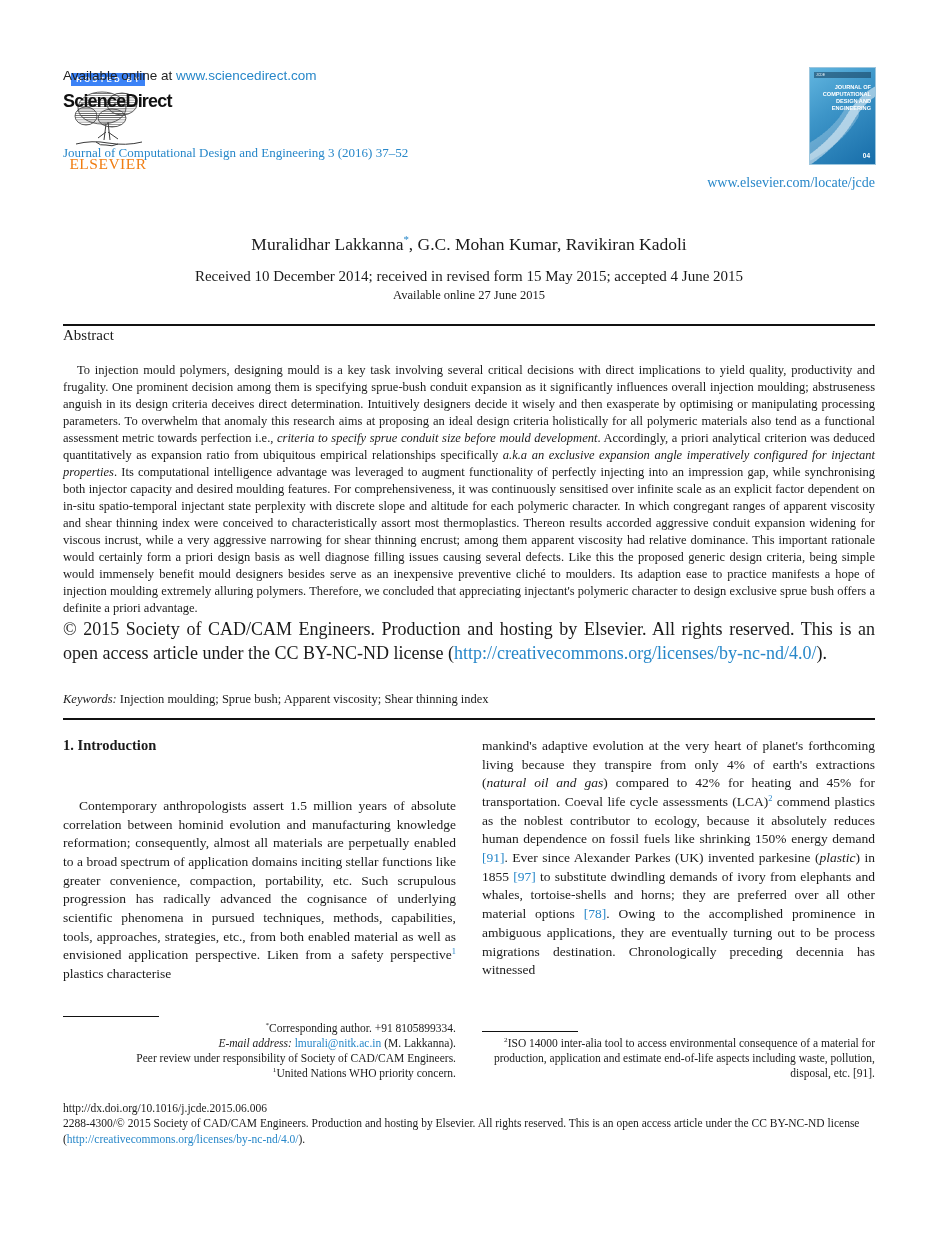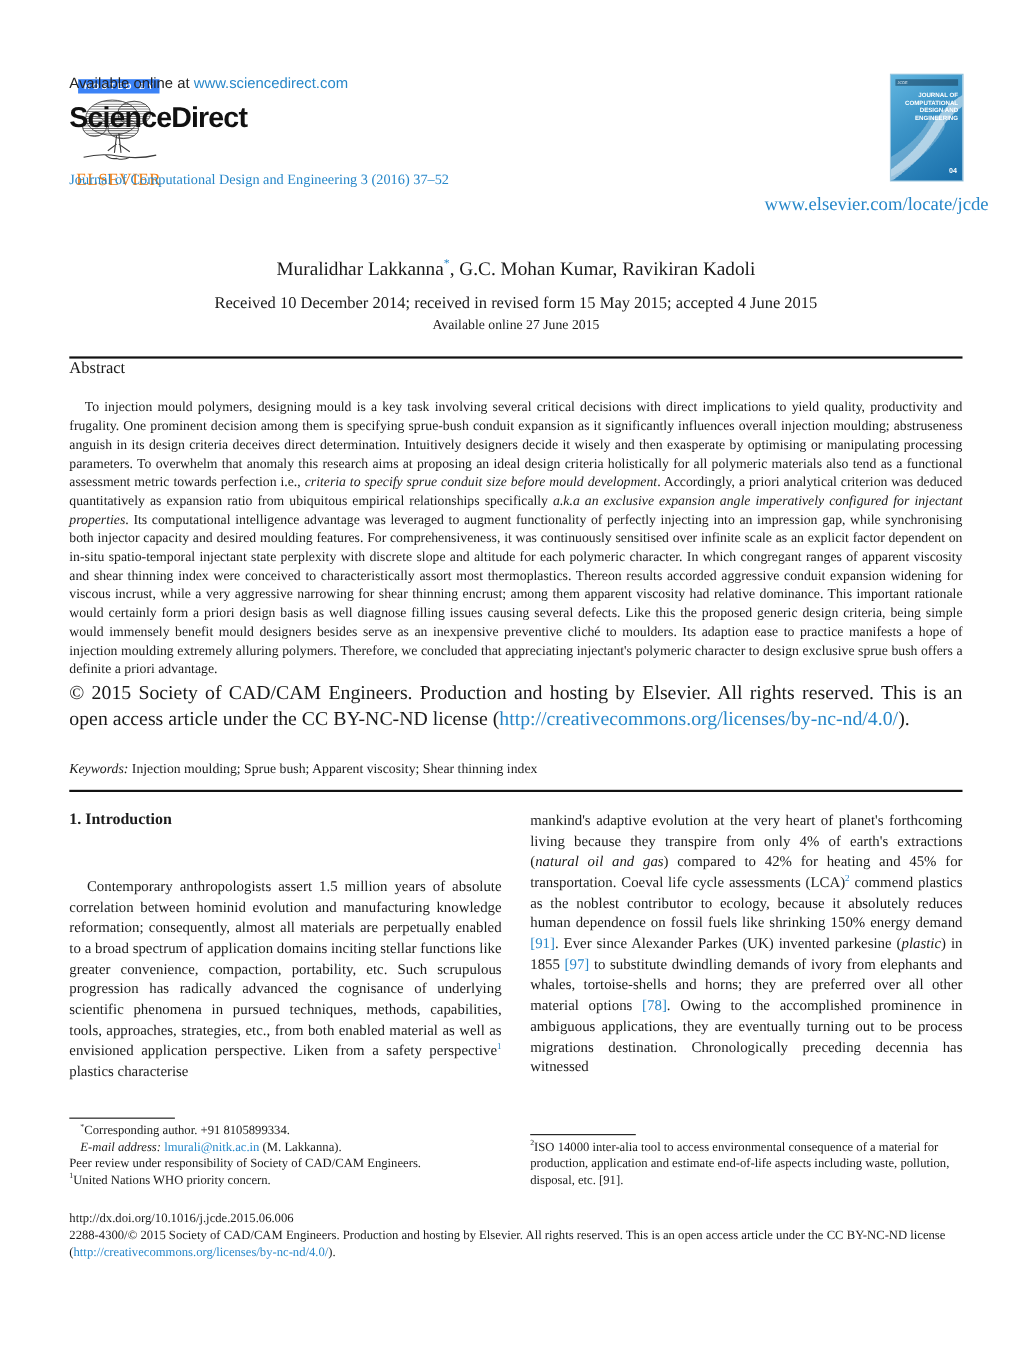--- a/index.html
+++ b/index.html
@@ -15,34 +15,34 @@
 
   
   .masthead{position:relative;height:130px;width:812px;}
   .els-block{position:absolute;left:0;top:0;width:90px;text-align:center;}
   .hosted-badge{display:inline-block;background:#3b82f6;color:#fff;font-family:"Liberation Sans",sans-serif;
     font-size:7.5px;font-weight:bold;letter-spacing:2.4px;padding:2px 3px 2px 5px;margin-bottom:2px;}
   .els-name{color:var(--els-orange);font-size:15.5px;letter-spacing:.5px;margin-top:1px;font-family:"Liberation Serif",serif;}
   .mast-center{position:absolute;left:0;right:0;top:0;text-align:left;}
   .avail-line{font-family:"Liberation Sans","DejaVu Sans",sans-serif;font-size:13.5px;color:#222;}
   .avail-line .url{color:var(--link);}
-  .sd-logo{font-family:"Liberation Sans","DejaVu Sans",sans-serif;font-weight:bold;font-size:26px;
+  .sd-logo{font-family:"Liberation Sans","DejaVu Sans",sans-serif;font-weight:bold;font-size:18px;
     letter-spacing:-0.8px;color:#111;margin-top:8px;}
   .journal-cite{font-size:13px;color:var(--link);margin-top:33px;}
   .cover-block{position:absolute;right:0;top:0;width:180px;text-align:right;}
   .cover{display:inline-block;width:65px;height:96px;background:linear-gradient(145deg,#62b6e0 0%,#3d95c8 40%,#176da9 100%);
     position:relative;box-shadow:0 0 0 1px #9cc6de;overflow:hidden;}
   .cover svg{position:absolute;left:0;top:0;}
   .cover-topbar{position:absolute;top:4px;left:4px;right:4px;font-family:"Liberation Sans",sans-serif;
     font-size:3.5px;color:#eaf4fa;text-align:left;background:rgba(20,60,90,.55);padding:1px 2px;}
   .cover-title{position:absolute;top:16px;right:4px;width:52px;font-family:"Liberation Sans",sans-serif;
     font-weight:bold;font-size:5.6px;line-height:1.25;color:#fff;text-align:right;}
   .cover-issue{position:absolute;bottom:5px;right:5px;font-family:"Liberation Sans",sans-serif;
     font-weight:bold;font-size:6.5px;color:#fff;}
-  .locate-url{font-size:17px;color:var(--link);margin-top:7px;}
+  .locate-url{font-size:14px;color:var(--link);margin-top:7px;}
 
   
   .titleblock{text-align:center;margin-top:36px;}
   .paper-title{font-size:24px;font-weight:normal;letter-spacing:.2px;}
   .authors{font-size:17.5px;margin-top:21px;}
   .affiliation{font-size:12.5px;font-style:italic;margin-top:20px;}
   .received{font-size:15px;margin-top:13px;}
   .avail-online{font-size:12.5px;margin-top:3px;}
 
   .rule{border:0;border-top:2px solid #111;width:812px;}
@@ -58,21 +58,21 @@
 
   
   .cols{display:flex;gap:26px;margin-top:17px;width:812px;}
   .col{width:393px;display:flex;flex-direction:column;min-height:322px;gap:24px;}
   .intro-head{font-size:14.5px;font-weight:bold;margin-bottom:19px;}
   .col p.bodytext{font-size:13.5px;line-height:1.385;text-align:justify;}
   .indent{text-indent:16px;}
 
   .fnblock{margin-top:auto;padding-top:8px;}
   .fnrule{border:0;border-top:1px solid #111;width:96px;margin:0 0 4px 0;}
-  .fn{font-size:11.5px;line-height:1.32;}
+  .fn{font-size:11.5px;line-height:1.32;text-align:right;}
   .fn.ind{text-indent:10px;}
 
   
   .footer{margin-top:19px;width:812px;}
   .footer p{font-size:11.5px;line-height:1.38;}
 
   .i{font-style:italic;}
   .lnk{color:var(--link);}
   .sup{font-size:.62em;vertical-align:super;line-height:0;}
 

